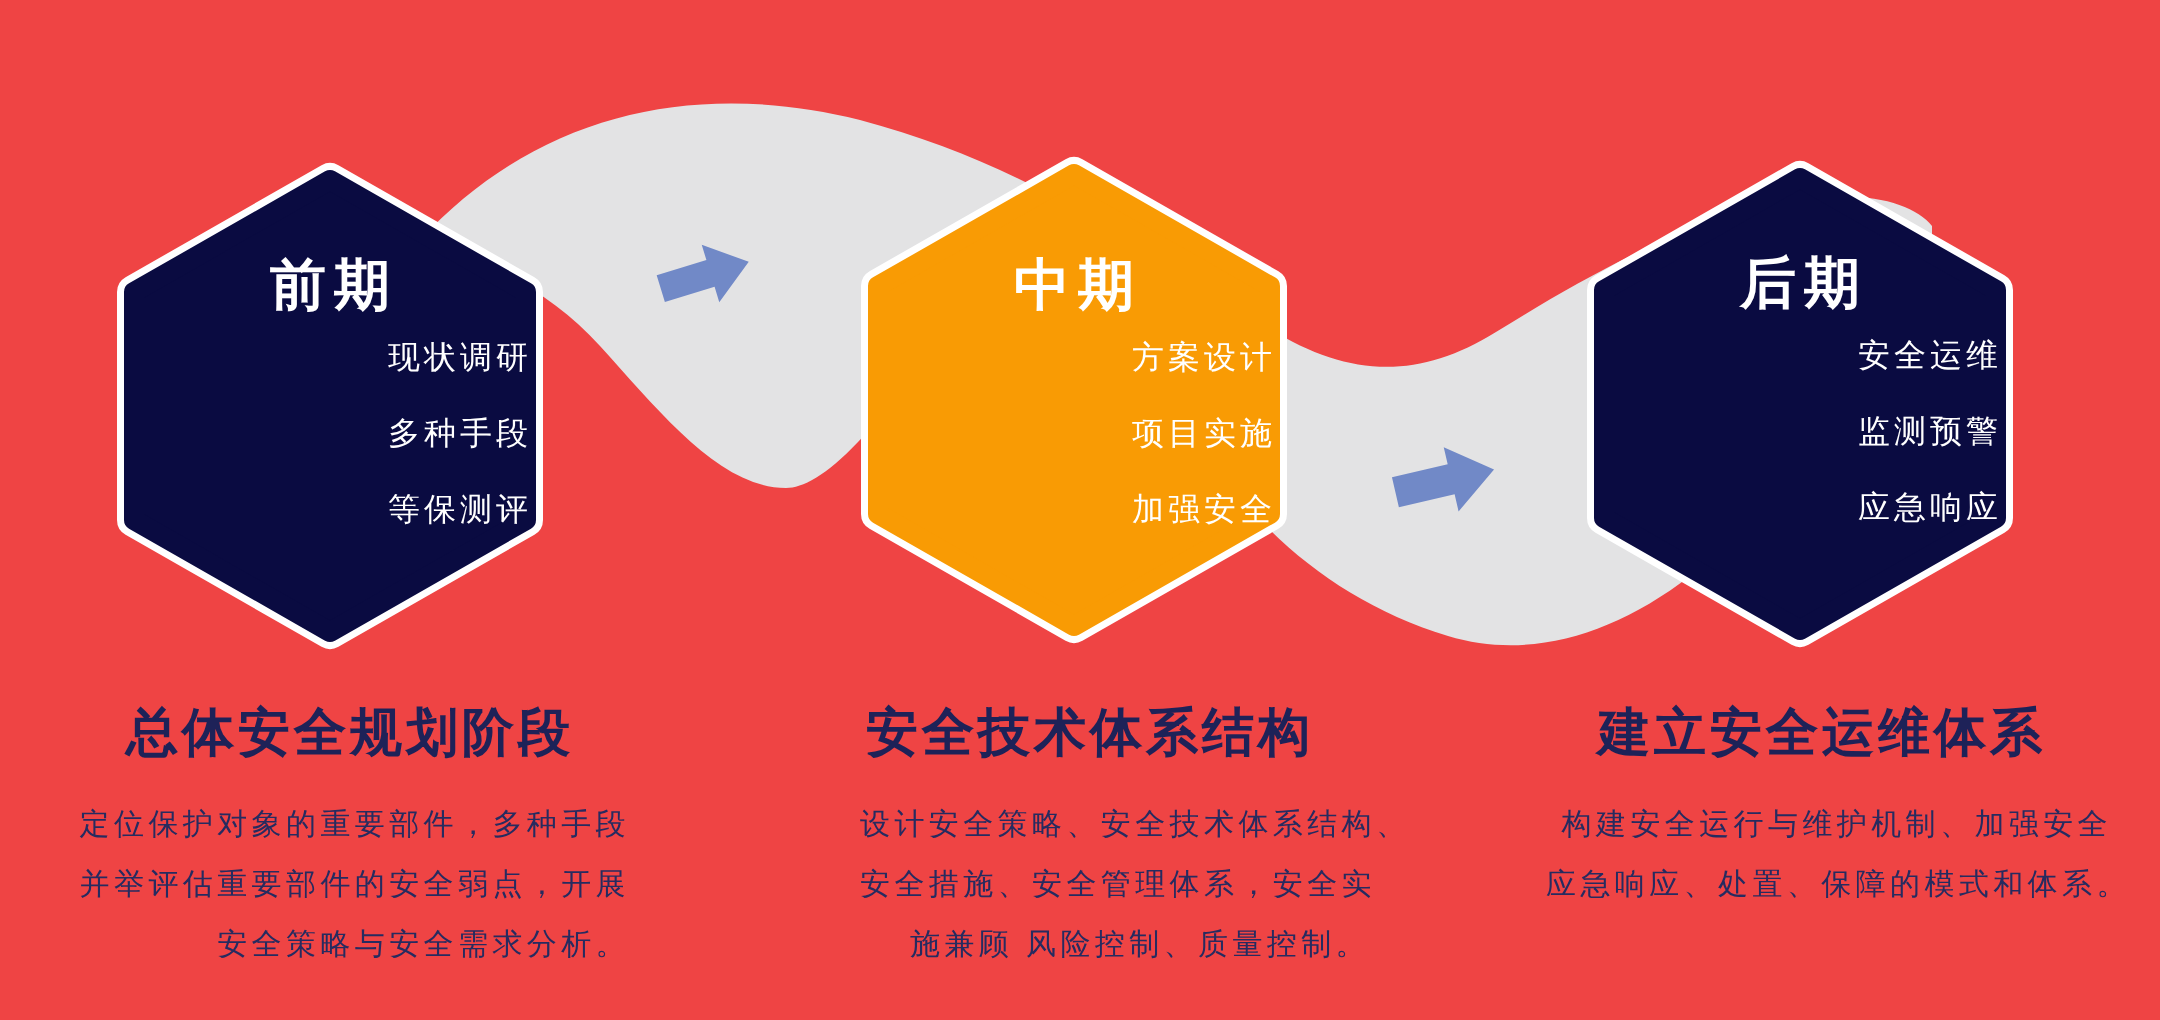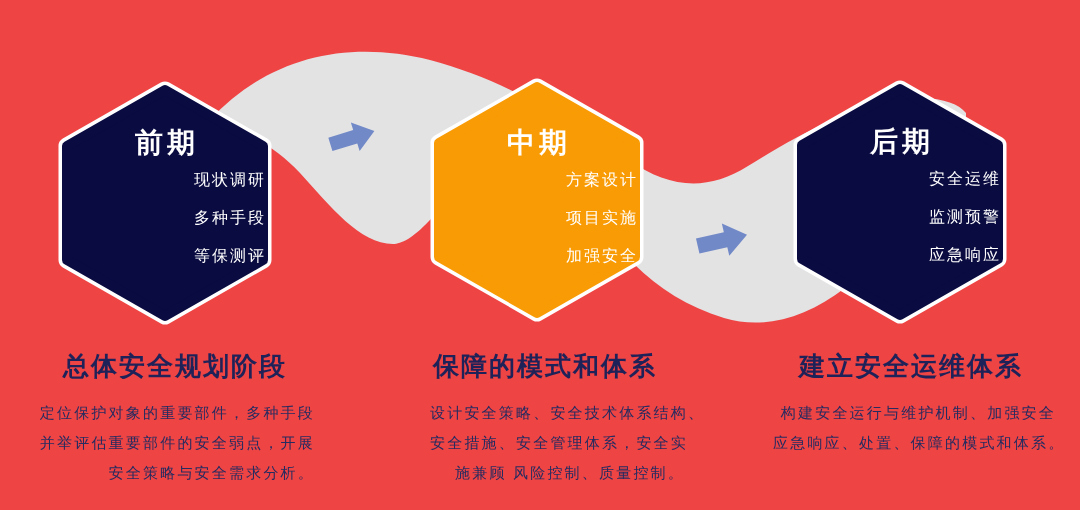--- a/index.html
+++ b/index.html
@@ -109,21 +109,21 @@
   <div class="column col-1">
     <div class="section-title">总体安全规划阶段</div>
     <div class="section-desc">
       <div class="desc-line">定位保护对象的重要部件，多种手段</div>
       <div class="desc-line">并举评估重要部件的安全弱点，开展</div>
       <div class="desc-line">安全策略与安全需求分析。</div>
     </div>
   </div>
 
   <div class="column col-2">
-    <div class="section-title">保障的模式和体系</div>
+    <div class="section-title">安全技术体系结构</div>
     <div class="section-desc">
       <div class="desc-line">设计安全策略、安全技术体系结构、</div>
       <div class="desc-line">安全措施、安全管理体系，安全实</div>
       <div class="desc-line">施兼顾 风险控制、质量控制。</div>
     </div>
   </div>
 
   <div class="column col-3">
     <div class="section-title">建立安全运维体系</div>
     <div class="section-desc">

